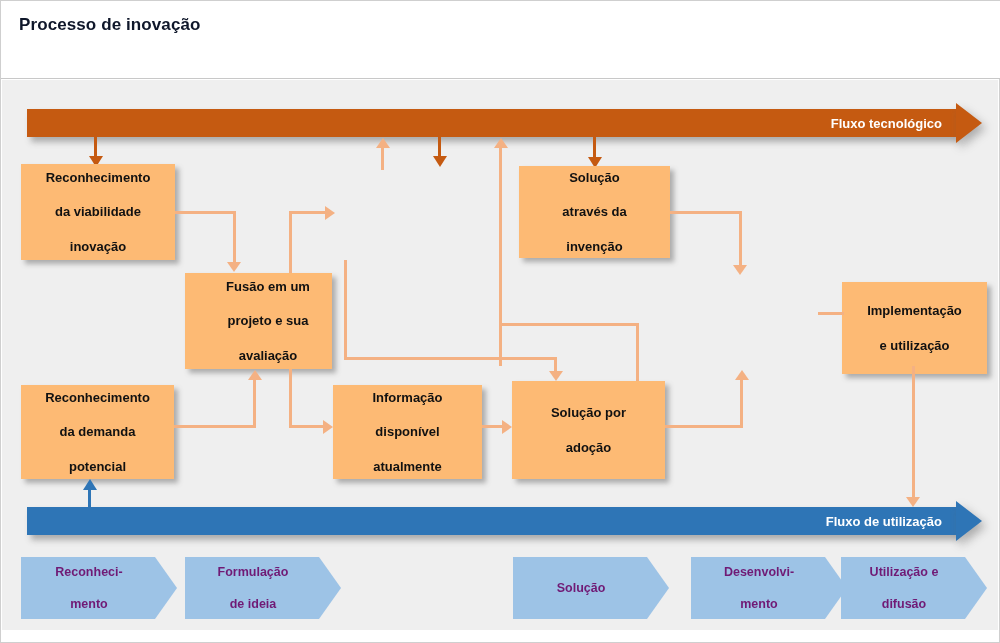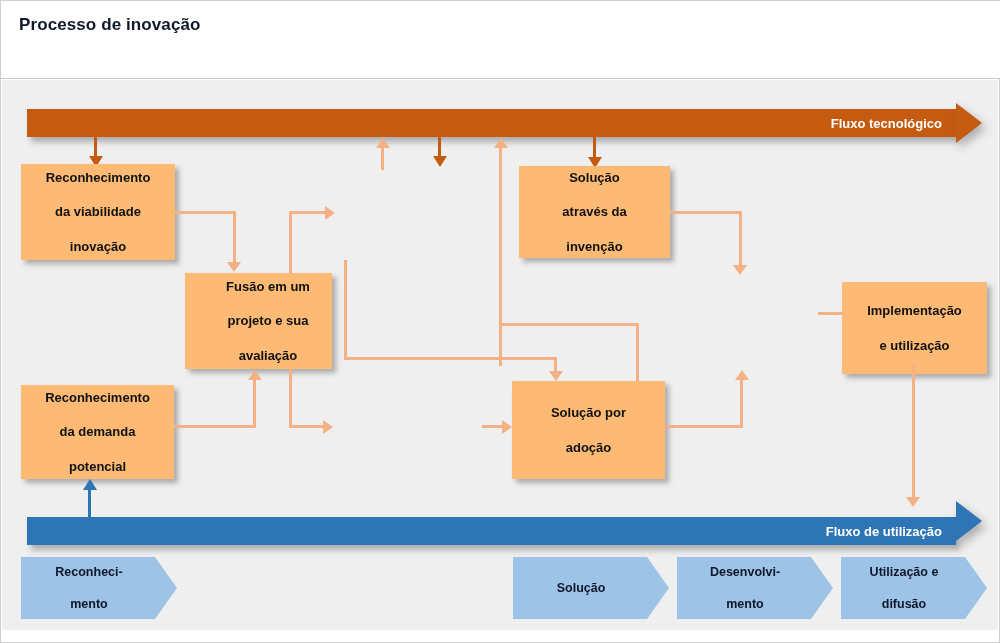--- a/index.html
+++ b/index.html
@@ -45,21 +45,21 @@
   .ah-up-o{border-left:7px solid transparent;border-right:7px solid transparent;border-bottom:10px solid #f4b183;}
   .ah-right-o{border-top:7px solid transparent;border-bottom:7px solid transparent;border-left:10px solid #f4b183;}
   
   .ah-down-d{border-left:7px solid transparent;border-right:7px solid transparent;border-top:11px solid #c55a11;}
   .ln-dark{position:absolute;background:#c55a11;}
   .ah-up-b{border-left:7px solid transparent;border-right:7px solid transparent;border-bottom:11px solid #2e75b6;}
 
   
   .chev{position:absolute;height:62px;background:#9dc3e6;
       display:flex;align-items:center;justify-content:center;text-align:center;
-      color:#0f172a;font-size:12.5px;font-weight:bold;line-height:1.3;
+      color:#701a75;font-size:12.5px;font-weight:bold;line-height:1.3;
       clip-path:polygon(0 0, calc(100% - 22px) 0, 100% 50%, calc(100% - 22px) 100%, 0 100%);
       filter:drop-shadow(4px 4px 4px rgba(90,90,90,.5));}
   .chev span{display:block;padding-right:14px;padding-left:4px;}
 </style>
 </head>
 <body>
 
 <div id="root">
 
   <div id="title-band">
@@ -124,20 +124,27 @@
     </div>
 
     <div class="pbox" style="left:19px;top:305px;width:153px;height:94px;">
       <span>
         <span>Reconhecimento</span><br>
         <span>da demanda</span><br>
         <span>potencial</span>
       </span>
     </div>
 
+    <div class="pbox" style="left:331px;top:305px;width:149px;height:94px;">
+      <span>
+        <span>Informação</span><br>
+        <span>disponível</span><br>
+        <span>atualmente</span>
+      </span>
+    </div>
 
     <div class="pbox" style="left:510px;top:301px;width:153px;height:98px;">
       <span>
         <span>Solução por</span><br>
         <span>adoção</span>
       </span>
     </div>
 
     <div class="ln" style="left:173px;top:131px;width:61px;height:3px;"></div>
     <div class="ln" style="left:231px;top:131px;width:3px;height:52px;"></div>
@@ -172,37 +179,43 @@
     <div class="ah ah-up-o" style="left:733px;top:290px;"></div>
 
     <div class="ln" style="left:816px;top:232px;width:26px;height:3px;"></div>
 
     <div class="ln" style="left:910px;top:286px;width:3px;height:132px;"></div>
     <div class="ah ah-down-o" style="left:904px;top:417px;"></div>
 
     <div class="ln-blue" style="left:86px;top:409px;width:3px;height:33px;"></div>
     <div class="ah ah-up-b" style="left:81px;top:399px;"></div>
 
-    <div class="flowbar" style="left:25px;top:427px;width:929px;height:28px;background:#2e75b6;margin-top:10px;">
+    <div class="flowbar" style="left:25px;top:427px;width:929px;height:28px;background:#2e75b6;">
       <div class="lbl">Fluxo de utilização</div>
     </div>
     <div class="flowhead" style="left:954px;top:421px;border-top:20px solid transparent;border-bottom:20px solid transparent;border-left:26px solid #2e75b6;filter:drop-shadow(4px 5px 5px rgba(90,90,90,.45));"></div>
 
     <div class="chev" style="left:19px;top:477px;width:156px;">
       <span>
         <span>Reconheci-</span><br>
         <span>mento</span>
       </span>
     </div>
+    <div class="chev" style="left:183px;top:477px;width:156px;">
+      <span>
+        <span>Formulação</span><br>
+        <span>de ideia</span>
+      </span>
+    </div>
     <div class="chev" style="left:511px;top:477px;width:156px;">
       <span>
         <span>Solução</span>
       </span>
     </div>
-    <div class="chev" style="left:675px;top:477px;width:156px;justify-content:center;">
+    <div class="chev" style="left:689px;top:477px;width:156px;justify-content:center;">
       <span>
         <span>Desenvolvi-</span><br>
         <span>mento</span>
       </span>
     </div>
     <div class="chev" style="left:839px;top:477px;width:146px;justify-content:center;">
       <span>
         <span>Utilização e</span><br>
         <span>difusão</span>
       </span>

